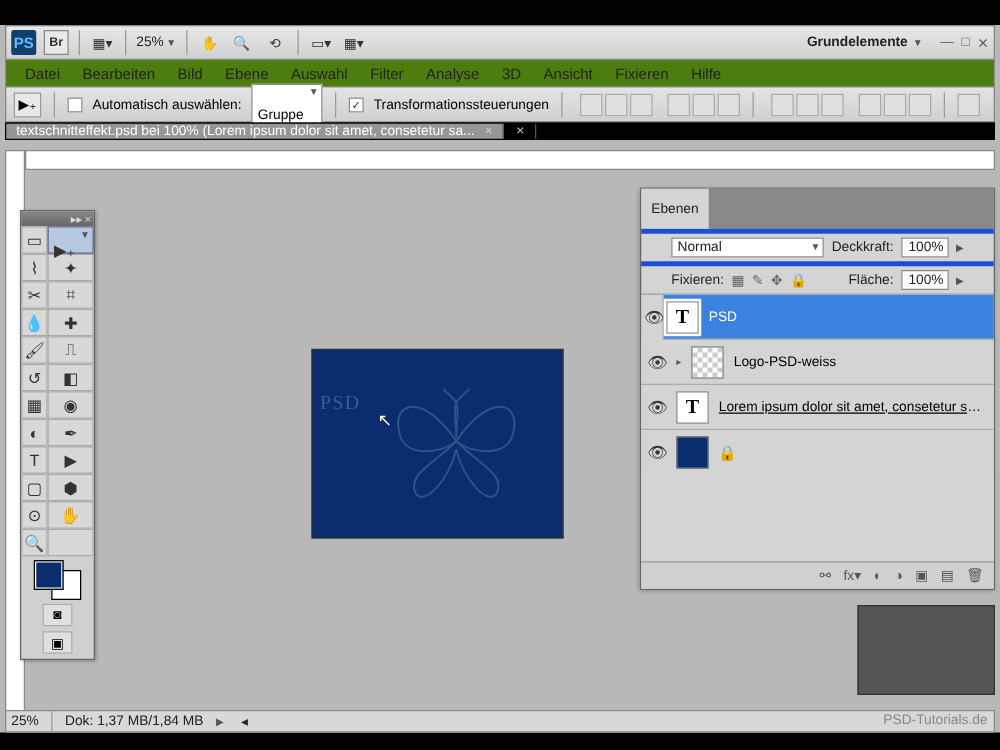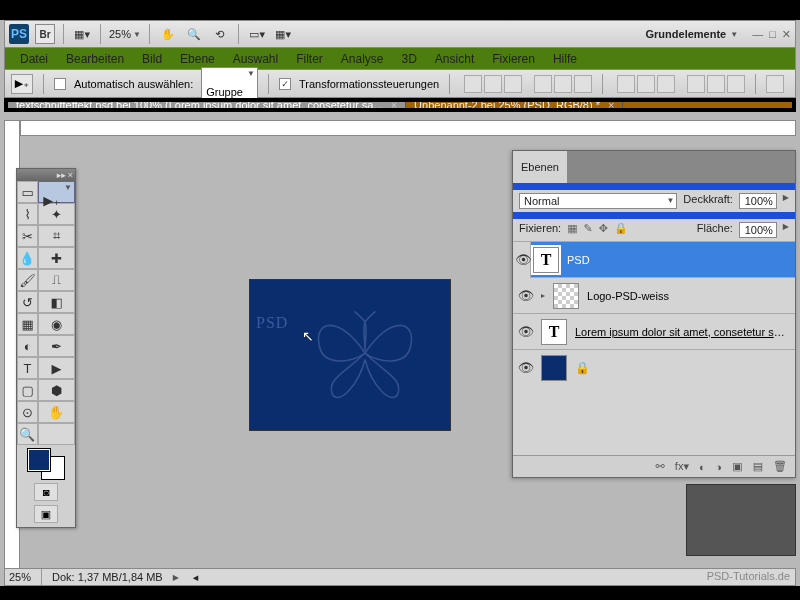--- a/index.html
+++ b/index.html
@@ -16,21 +16,21 @@
 .wsp{margin-left:auto;display:flex;align-items:center;gap:4px;color:#222;font-weight:bold}
 .menubar{position:absolute;left:4px;top:48px;right:4px;height:22px;background:#4d7c0f;border:1px solid #888;border-top:none;display:flex;align-items:center;padding:0 6px;gap:0}
 .menu-item{padding:0 9px;color:#222;font-size:12px;height:100%;display:flex;align-items:center}
 .optbar{position:absolute;left:4px;top:70px;right:4px;height:28px;background:linear-gradient(#e4e4e4,#d0d0d0);border:1px solid #888;border-top:none;display:flex;align-items:center;padding:0 6px;gap:8px}
 .tool-ind{width:22px;height:20px;background:#e8e8e8;border:1px solid #999;display:flex;align-items:center;justify-content:center}
 .chk{width:12px;height:12px;border:1px solid #888;background:#fff;display:inline-flex;align-items:center;justify-content:center;color:#333;font-size:9px}
 .sel{border:1px solid #888;background:#fff;padding:18px 14px 1px 4px;position:relative;font-size:11px}
 .sel::after{content:"▼";position:absolute;right:2px;top:1px;font-size:8px;color:#555}
 .align-group{display:flex;gap:2px;margin-left:4px}
 .align-btn{width:18px;height:18px;border:1px solid #aaa;background:#e0e0e0}
-.tabs{position:absolute;left:4px;top:98px;right:4px;height:14px;background:#a16207;border:4px solid #000000;display:flex}
+.tabs{position:absolute;left:4px;top:98px;right:4px;height:14px;background:#000000;border:1px solid #000000;display:flex}
 .tab{padding:0 8px;height:100%;display:flex;align-items:center;gap:6px;border-right:1px solid #555;color:#eee;max-width:420px;overflow:hidden;white-space:nowrap;text-overflow:ellipsis;font-size:11px}
 .tab.active{background:#969696;color:#fff}
 .tab-x{color:#ccc;font-size:11px;margin-left:2px}
 .ruler-h{position:absolute;left:20px;top:120px;right:4px;height:16px;background:#fff;border:1px solid #888}
 .ruler-v{position:absolute;left:4px;top:120px;width:16px;bottom:28px;background:#fff;border:1px solid #888}
 .canvas-area{position:absolute;left:20px;top:136px;right:4px;bottom:28px;background:#b8b8b8}
 .doc{position:absolute;left:250px;top:280px;width:200px;height:150px;background:#0a2d6e;box-shadow:0 0 0 1px #333}
 .doc-text{position:absolute;left:6px;top:34px;color:#3a5aa0;font-size:16px;font-family:Georgia,serif;letter-spacing:1px}
 .butterfly{position:absolute;left:50px;top:8px;width:130px;height:130px;pointer-events:none}
 .butterfly svg{width:100%;height:100%;opacity:.35}
@@ -45,21 +45,21 @@
 .tool{height:22px;border:1px solid #aaa;background:#d8d8d8;display:flex;align-items:center;justify-content:center;font-size:13px;color:#333}
 .tool.sel{background:#b8c8e0;border-color:#668}
 .swatches{padding:4px;display:flex;flex-direction:column;gap:4px;align-items:center}
 .sw-pair{position:relative;width:36px;height:30px}
 .sw-fg{position:absolute;left:0;top:0;width:22px;height:22px;background:#0a2d6e;border:1px solid #fff;outline:1px solid #000}
 .sw-bg{position:absolute;right:0;bottom:0;width:22px;height:22px;background:#fff;border:1px solid #fff;outline:1px solid #000}
 .qm{width:24px;height:18px;border:1px solid #aaa;background:#e0e0e0;display:flex;align-items:center;justify-content:center}
 .layers{position:absolute;right:4px;top:150px;width:284px;background:#d4d4d4;border:1px solid #666;box-shadow:-1px 1px 4px rgba(0,0,0,.3)}
 .layers-tab{height:32px;background:#888;display:flex}
 .ltab{background:#d4d4d4;border-right:1px solid #888;padding:0 8px;display:flex;align-items:center;font-size:11px;color:#222}
-.lrow{display:flex;align-items:flex-start;padding:3px 6px;gap:6px;font-size:11px;color:#222;border-top:7px solid #1d4ed8}
+.lrow{display:flex;align-items:center;padding:3px 24px;gap:6px;font-size:11px;color:#222;border-top:4px solid #1d4ed8}
 .lsel{border:1px solid #888;background:#fff;padding:1px 14px 1px 4px;flex:1;position:relative}
 .lsel::after{content:"▼";position:absolute;right:2px;top:2px;font-size:8px;color:#555}
 .lval{border:1px solid #888;background:#fff;padding:1px 3px;width:38px;text-align:right}
 .lock-icons{display:flex;gap:6px;color:#666}
 .layer-list{background:#d4d4d4}
 .layer{display:flex;align-items:center;height:36px;border-top:1px solid #aaa;gap:8px;padding:0 6px}
 .layer.active{background:#3b82e0;color:#fff}
 .eye{width:14px;height:14px;display:flex;align-items:center;justify-content:center;color:#333;font-size:13px}
 .layer.active .eye{color:#333;background:#d4d4d4;width:18px;height:36px;margin:0 -6px 0 -6px;padding-left:4px;border-right:1px solid #aaa}
 .thumb{width:26px;height:26px;border:1px solid #888;background:#fff;display:flex;align-items:center;justify-content:center;font-family:Georgia,serif;font-size:16px;font-weight:bold;color:#000}
@@ -159,21 +159,20 @@
   <div class="tb-sep"></div>
   <div class="align-btn"></div>
 </div>
 
 <div class="tabs">
   <div class="tab active">
         <span>textschnitteffekt.psd bei 100% (Lorem ipsum dolor sit amet, consetetur sa...</span>
         <span class="tab-x">×</span>
       </div>
   <div class="tab">
-        <span>Unbenannt-2 bei 25% (PSD, RGB/8) *</span>
         <span class="tab-x">×</span>
       </div>
 </div>
 
 <div class="ruler-v"></div>
 <div class="ruler-h"></div>
 
 <div class="canvas-area"></div>
 
 <div class="doc">

